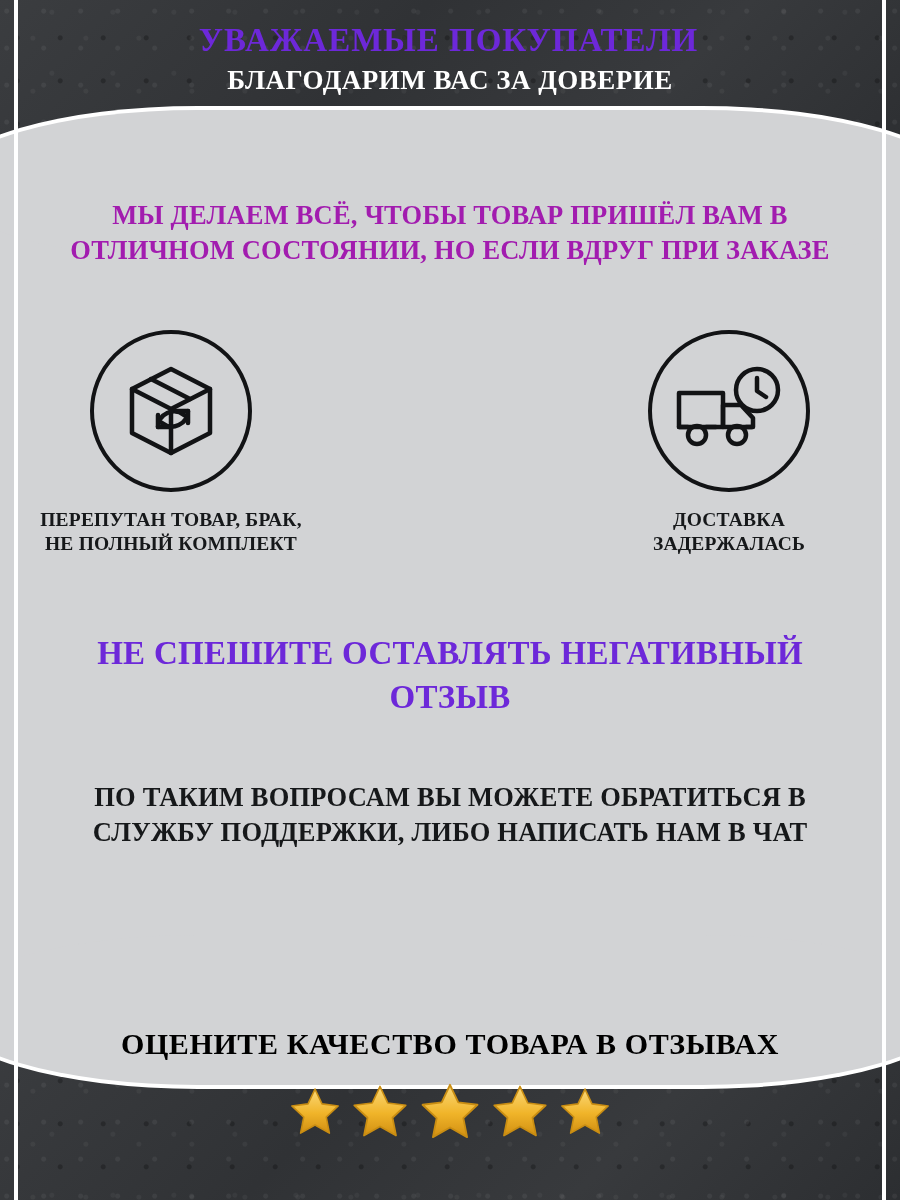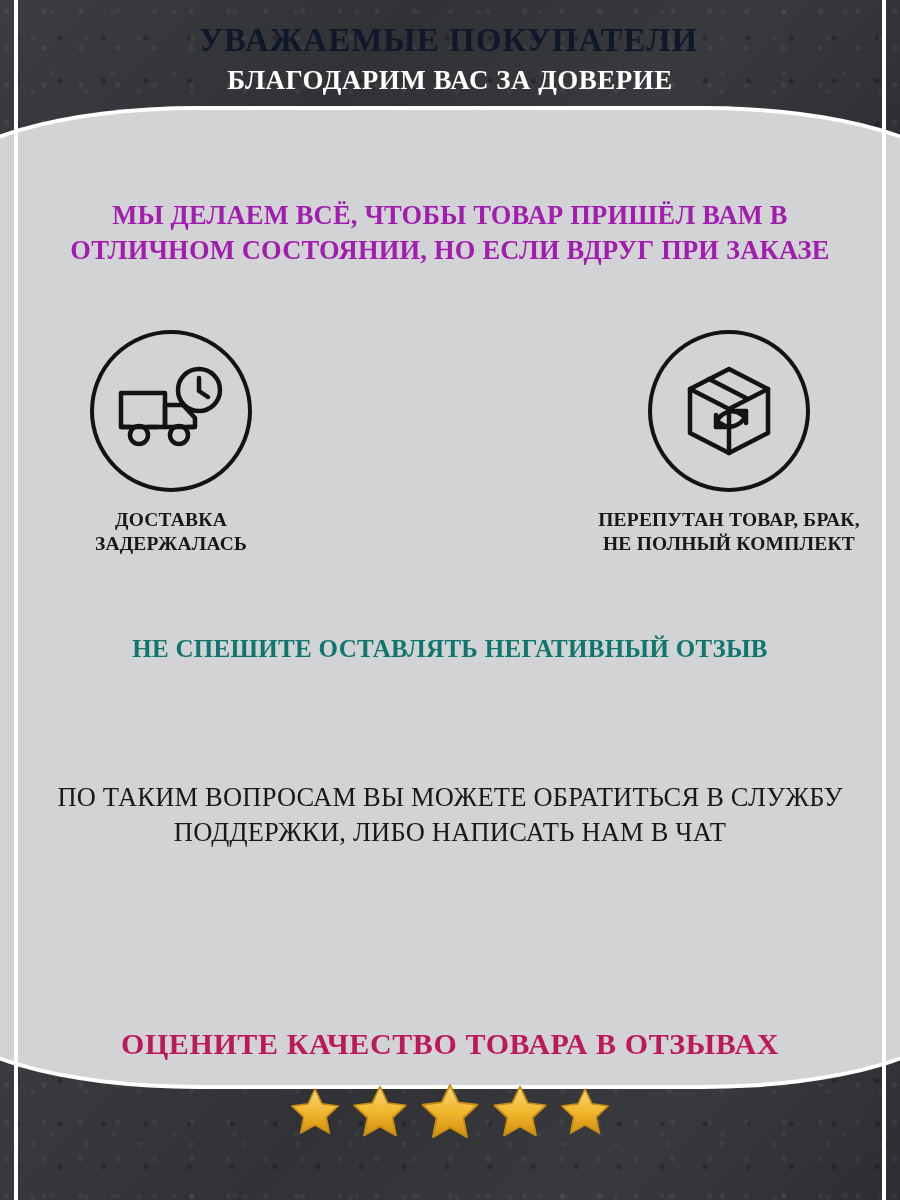--- a/index.html
+++ b/index.html
@@ -81,21 +81,21 @@
     top: 22px;
     left: 0;
     width: 900px;
     text-align: center;
     z-index: 5;
   }
   .header-title {
     font-size: 33px;
     font-weight: bold;
     letter-spacing: 1px;
-    color: #0f172a;
+    color: #6d28d9;
     line-height: 1.12;
     margin: 0 9px 6px 0;
     padding-left: 6px;
   }
   .header-sub {
     font-size: 27px;
     font-weight: bold;
     color: #ffffff;
     line-height: 1.14;
     letter-spacing: 0.5px;
@@ -151,53 +151,53 @@
     color: #16181a;
     letter-spacing: 0.2px;
   }
 
   .headline {
     position: absolute;
     top: 632px;
     left: 60px;
     width: 780px;
     text-align: center;
-    font-size: 25px;
+    font-size: 33px;
     font-weight: bold;
     line-height: 1.32;
-    color: #0f766e;
+    color: #6d28d9;
     letter-spacing: 0.3px;
   }
 
   .support {
     position: absolute;
     top: 780px;
     left: 50px;
     width: 800px;
     text-align: center;
     font-size: 26.5px;
-    font-weight: normal;
+    font-weight: bold;
     line-height: 1.32;
     color: #16181a;
     letter-spacing: 0.2px;
   }
 
   
   .footer-wrap {
     position: absolute;
     top: 1026px;
     left: 0;
     width: 900px;
     text-align: center;
     z-index: 5;
   }
   .footer-title {
     font-size: 30px;
     font-weight: bold;
-    color: #be185d;
+    color: #000000;
     line-height: 1.2;
     letter-spacing: 0.6px;
     margin: 0;
     padding: 0 110px;
   }
   .stars {
     margin-top: 18px;
     display: flex;
     justify-content: center;
     align-items: center;
@@ -222,56 +222,56 @@
   <div class="rail rail-right"></div>
 
   <div class="header-wrap">
     <div class="header-title">УВАЖАЕМЫЕ ПОКУПАТЕЛИ</div>
     <div class="header-sub">БЛАГОДАРИМ ВАС ЗА ДОВЕРИЕ</div>
   </div>
 
   <div class="intro">МЫ ДЕЛАЕМ ВСЁ, ЧТОБЫ ТОВАР ПРИШЁЛ ВАМ В ОТЛИЧНОМ СОСТОЯНИИ, НО ЕСЛИ ВДРУГ ПРИ ЗАКАЗЕ</div>
 
   <div class="icons-row">
-
-    <div class="icon-col">
-      <div class="icon-circle">
-        <svg width="112" height="92" viewBox="0 0 112 92" fill="none" stroke="#121315" stroke-width="4.5" stroke-linecap="round" stroke-linejoin="round">
-
-          <path d="M6 28 h44 v34 H6 z"></path>
-          <path d="M50 40 h18 l12 13 v9 H50 z"></path>
-
-          <circle cx="24" cy="70" r="9"></circle>
-          <circle cx="64" cy="70" r="9"></circle>
-
-          <path d="M6 62 h9 M33 62 h10 M73 62 h6"></path>
-
-          <circle cx="84" cy="25" r="21" fill="#d2d3d5"></circle>
-          <path d="M84 13 v13 l9 6"></path>
-        </svg>
-      </div>
-      <div class="icon-caption">ДОСТАВКА ЗАДЕРЖАЛАСЬ</div>
-    </div>
 
     <div class="icon-col">
       <div class="icon-circle">
         <svg width="106" height="100" viewBox="0 0 106 100" fill="none" stroke="#121315" stroke-width="4.5" stroke-linecap="round" stroke-linejoin="round">
 
           <path d="M14 28 L53 8 L92 28 L92 72 L53 92 L14 72 Z"></path>
           <path d="M14 28 L53 48 L92 28"></path>
           <path d="M53 48 L53 92"></path>
           <path d="M33 18 L72 38"></path>
 
           <path d="M40 66 a16 16 0 0 1 26 -12"></path>
           <path d="M40 54 l0 12 l12 0"></path>
           <path d="M70 50 a16 16 0 0 1 -26 12"></path>
           <path d="M70 62 l0 -12 l-12 0"></path>
         </svg>
       </div>
       <div class="icon-caption">ПЕРЕПУТАН ТОВАР, БРАК, НЕ ПОЛНЫЙ КОМПЛЕКТ</div>
+    </div>
+
+    <div class="icon-col">
+      <div class="icon-circle">
+        <svg width="112" height="92" viewBox="0 0 112 92" fill="none" stroke="#121315" stroke-width="4.5" stroke-linecap="round" stroke-linejoin="round">
+
+          <path d="M6 28 h44 v34 H6 z"></path>
+          <path d="M50 40 h18 l12 13 v9 H50 z"></path>
+
+          <circle cx="24" cy="70" r="9"></circle>
+          <circle cx="64" cy="70" r="9"></circle>
+
+          <path d="M6 62 h9 M33 62 h10 M73 62 h6"></path>
+
+          <circle cx="84" cy="25" r="21" fill="#d2d3d5"></circle>
+          <path d="M84 13 v13 l9 6"></path>
+        </svg>
+      </div>
+      <div class="icon-caption">ДОСТАВКА ЗАДЕРЖАЛАСЬ</div>
     </div>
 
 
   </div>
 
   <div class="headline">НЕ СПЕШИТЕ ОСТАВЛЯТЬ НЕГАТИВНЫЙ ОТЗЫВ</div>
 
   <div class="support">ПО ТАКИМ ВОПРОСАМ ВЫ МОЖЕТЕ ОБРАТИТЬСЯ В СЛУЖБУ ПОДДЕРЖКИ, ЛИБО НАПИСАТЬ НАМ В ЧАТ</div>
 
   <div class="footer-wrap">

